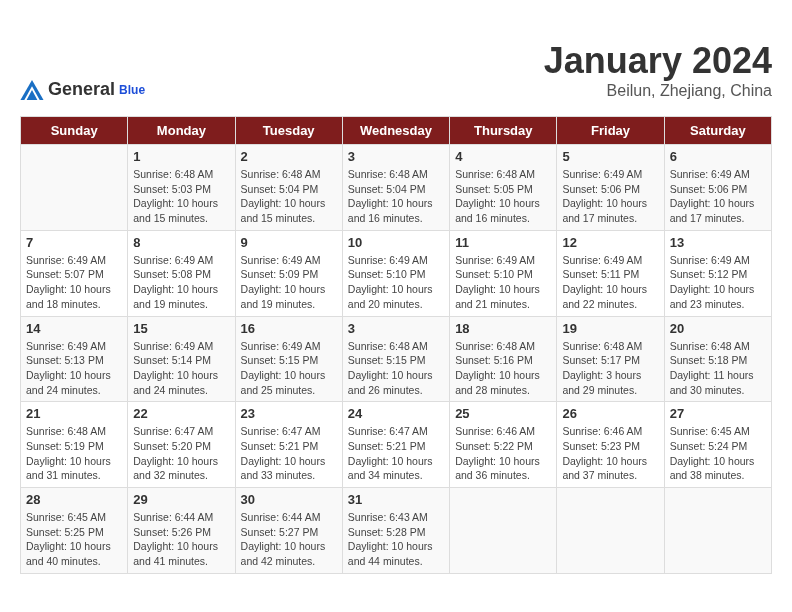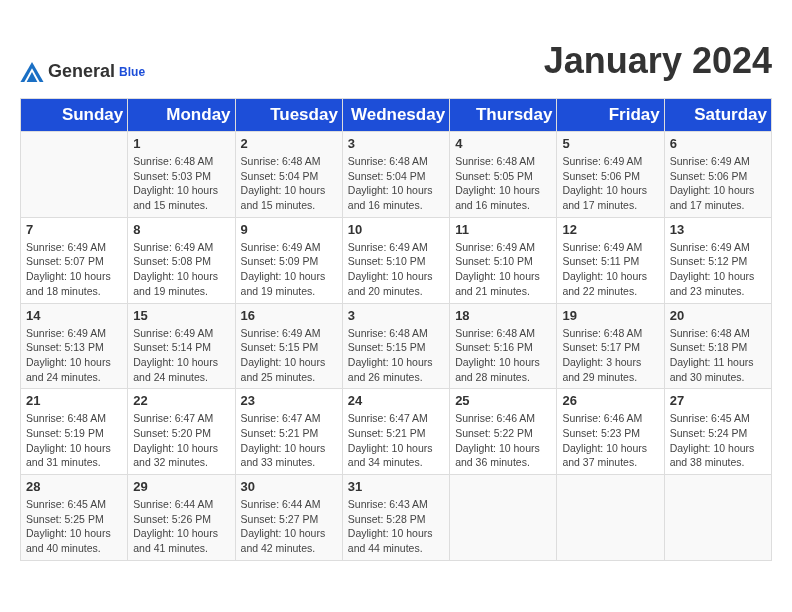--- a/index.html
+++ b/index.html
@@ -37,25 +37,25 @@
     .location-title {
       font-size: 16px;
       color: #555;
     }
     .calendar-table {
       width: 100%;
       border-collapse: collapse;
       font-size: 11px;
     }
     .calendar-table thead tr th {
-      background-color: #1d4ed8;
+      background-color: #7f1d1d;
       color: #fff;
       padding: 6px 4px;
-      text-align: right;
-      font-size: 17px;
+      text-align: center;
+      font-size: 13px;
       font-weight: bold;
       border: 1px solid #ddd;
     }
     .calendar-table tbody tr td {
       border: 1px solid #ddd;
       vertical-align: top;
       padding: 4px 5px;
       width: calc(100% / 7);
       min-height: 80px;
     }
@@ -89,20 +89,21 @@
     <svg class="logo-icon" viewBox="0 0 30 26" xmlns="http://www.w3.org/2000/svg">
       <polygon points="0,26 15,0 30,26" fill="#1a6fc4"></polygon>
       <polygon points="5,26 15,8 25,26" fill="#fff"></polygon>
       <polygon points="8,26 15,13 22,26" fill="#1a6fc4"></polygon>
     </svg>
     <span style="font-size:18px;font-weight:bold;color:#333;">General</span>
       <span style="font-size:12px;font-weight:bold;color:#1d4ed8;">Blue</span>
   </div>
   <div class="title-area">
     <div class="month-title">January 2024</div>
+    <div class="location-title">Beilun, Zhejiang, China</div>
   </div>
 </div>
 
 <table class="calendar-table">
   <thead>
     <tr>
       <th>Sunday</th>
       <th>Monday</th>
       <th>Tuesday</th>
       <th>Wednesday</th>

